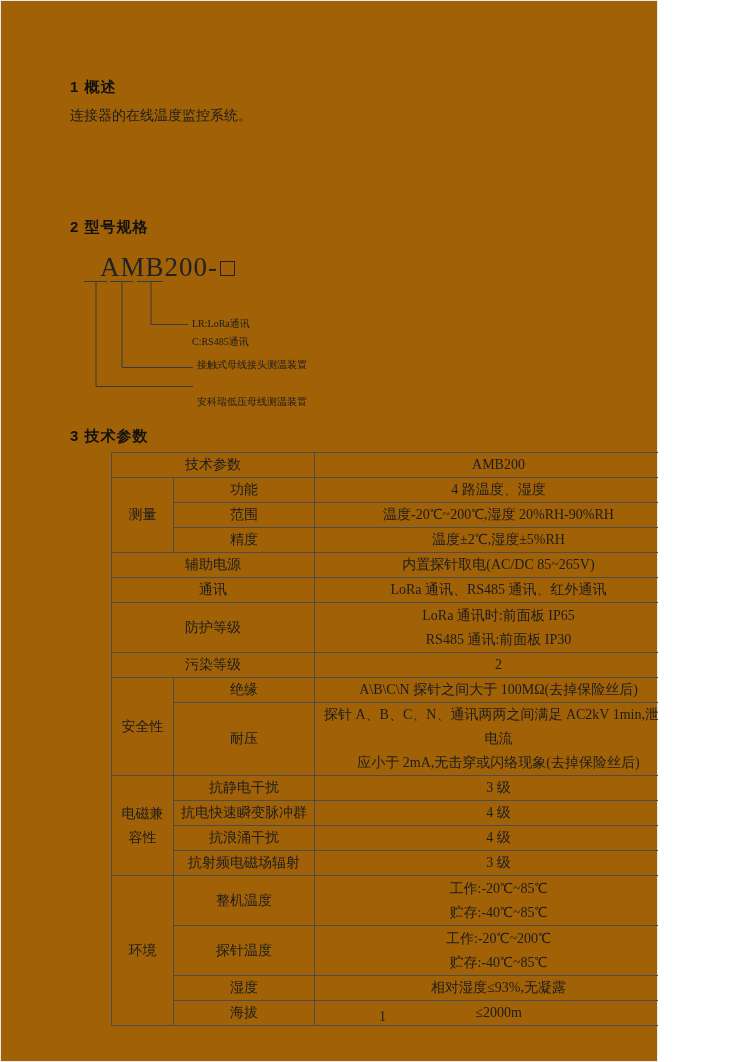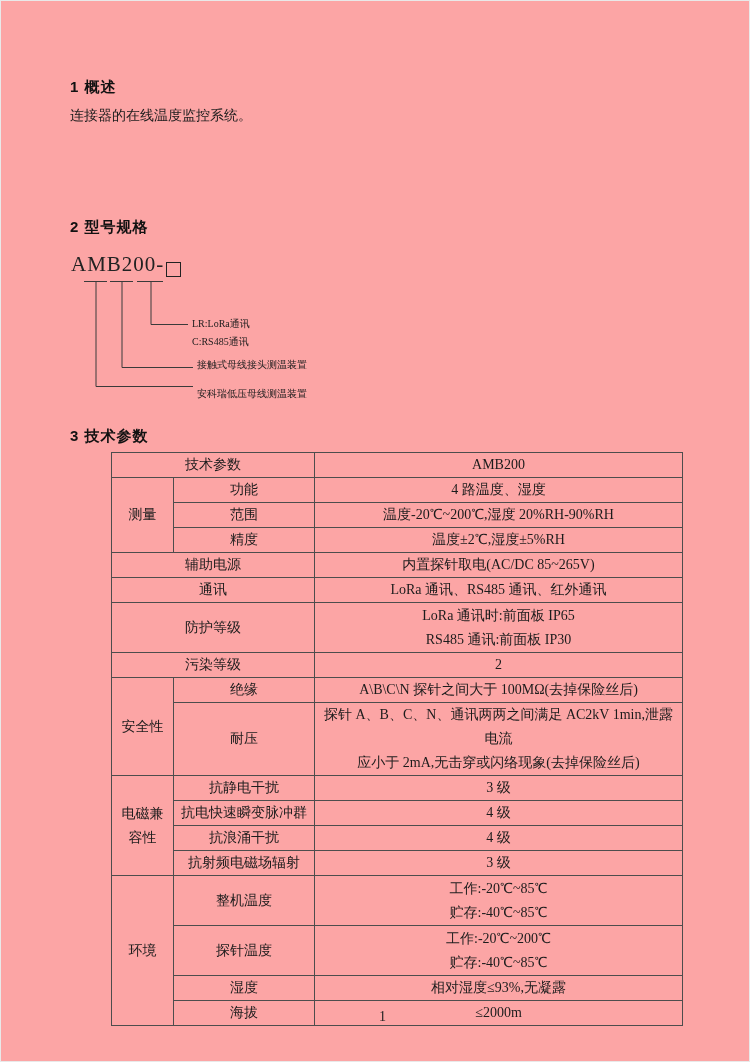--- a/index.html
+++ b/index.html
@@ -1,33 +1,33 @@
 <!DOCTYPE html>
 <html><head>
 <meta charset="utf-8">
 <style>
   html,body{margin:0;padding:0;background:#fff;}
   .page{
-    position:relative;width:750px;height:1062px;background:#fca5a5;
+    position:relative;width:658px;height:1062px;background:#a16207;
     font-family:"Liberation Serif",serif;color:#1c1c1c;overflow:hidden;
     box-shadow:inset 0 0 0 1px #e9e9e9;
   }
   .heading{
     position:absolute;left:70px;margin:0;
     font-family:"Liberation Sans",sans-serif;font-weight:700;
     font-size:15px;color:#111;letter-spacing:1px;
   }
   .para{position:absolute;left:70px;top:104px;width:622px;font-size:14px;line-height:24px;}
   .pline{white-space:nowrap;}
   .pline.indent{text-indent:26px;}
   
   .model-code{
-    position:absolute;left:71px;top:252px;
-    font-family:"Liberation Serif",serif;font-size:21px;color:#222;
-    display:flex;align-items:flex-end;letter-spacing:1px;
+    position:absolute;left:100px;top:252px;
+    font-family:"Liberation Serif",serif;font-size:27px;color:#222;
+    display:flex;align-items:center;letter-spacing:1px;
   }
   .model-box{
     display:inline-block;width:13px;height:13px;border:1.5px solid #222;
     margin-left:2px;margin-top:2px;
   }
   .diagram-svg{position:absolute;left:70px;top:250px;}
   .dlabel{position:absolute;font-size:10px;white-space:nowrap;color:#1c1c1c;}
   
   .spec-table{
     position:absolute;left:111px;top:452px;width:571px;
@@ -68,21 +68,21 @@
       <path d="M40 31.5 H63"></path>
       <path d="M67 31.5 H93"></path>
       <polyline points="26,32 26,136.5 123,136.5"></polyline>
       <polyline points="52,32 52,117.5 123,117.5"></polyline>
       <polyline points="81,32 81,74.5 118,74.5"></polyline>
     </g>
   </svg>
   <div class="dlabel" style="left:192px;top:317px;">LR:LoRa通讯</div>
   <div class="dlabel" style="left:192px;top:335px;">C:RS485通讯</div>
   <div class="dlabel" style="left:197px;top:358px;">接触式母线接头测温装置</div>
-  <div class="dlabel" style="left:197px;top:387px;">安科瑞低压母线测温装置</div>
+  <div class="dlabel" style="left:197px;top:395px;">安科瑞低压母线测温装置</div>
 
   <h2 class="heading" style="top:427px;">3 技术参数</h2>
 
   <table class="spec-table">
     <colgroup>
         <col style="width:62px">
         <col style="width:141px">
         <col style="width:368px">
       </colgroup>
     <tbody>

